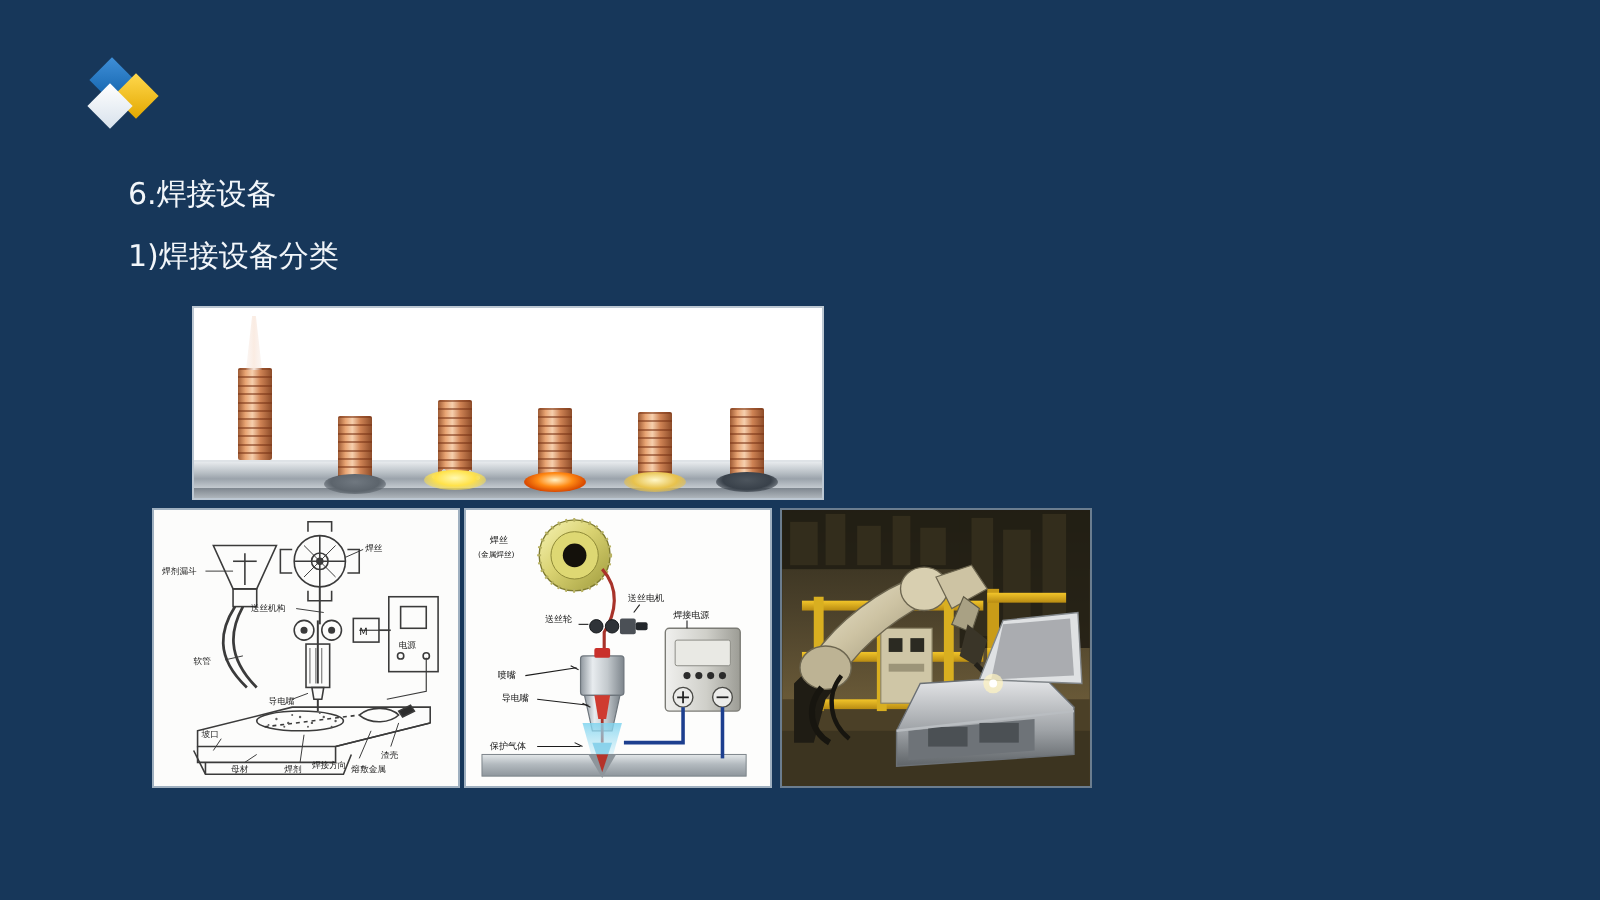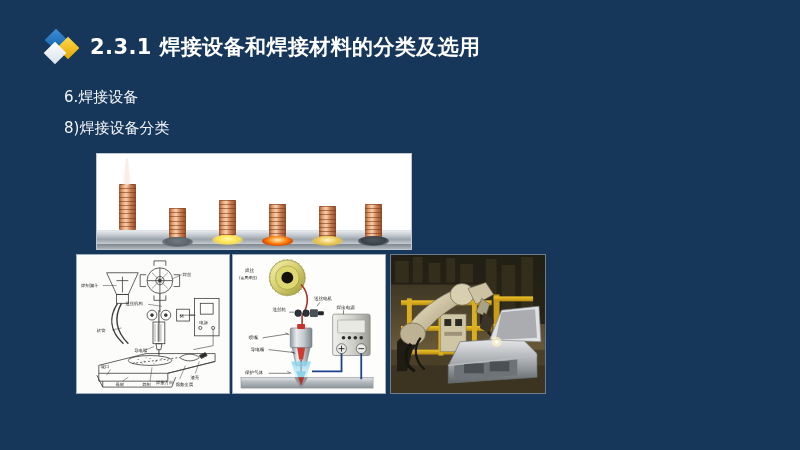--- a/index.html
+++ b/index.html
@@ -93,25 +93,24 @@
 </style>
 </head>
 <body>
 
 <div id="title-row">
   <div id="bullet-diamonds">
     <span class="dm blue"></span>
     <span class="dm gold"></span>
     <span class="dm white"></span>
   </div>
-  <div id="page-title">2.3.1 焊接设备和焊接材料的分类及选用</div>
 </div>
 
 <div class="subline" id="subline-0">6.焊接设备</div>
-<div class="subline" id="subline-1">8)焊接设备分类</div>
+<div class="subline" id="subline-1">1)焊接设备分类</div>
 
 <div class="img-frame" id="img-stud-welding">
   <div class="stud-bg"></div>
   <div class="stud-plate"></div>
   <div class="stud-plate-shadow"></div>
 
   <div class="stud" style="left:22px; top:30px; height:46px;">
     <div class="spike"></div>
     <div class="body"></div>
   </div>

